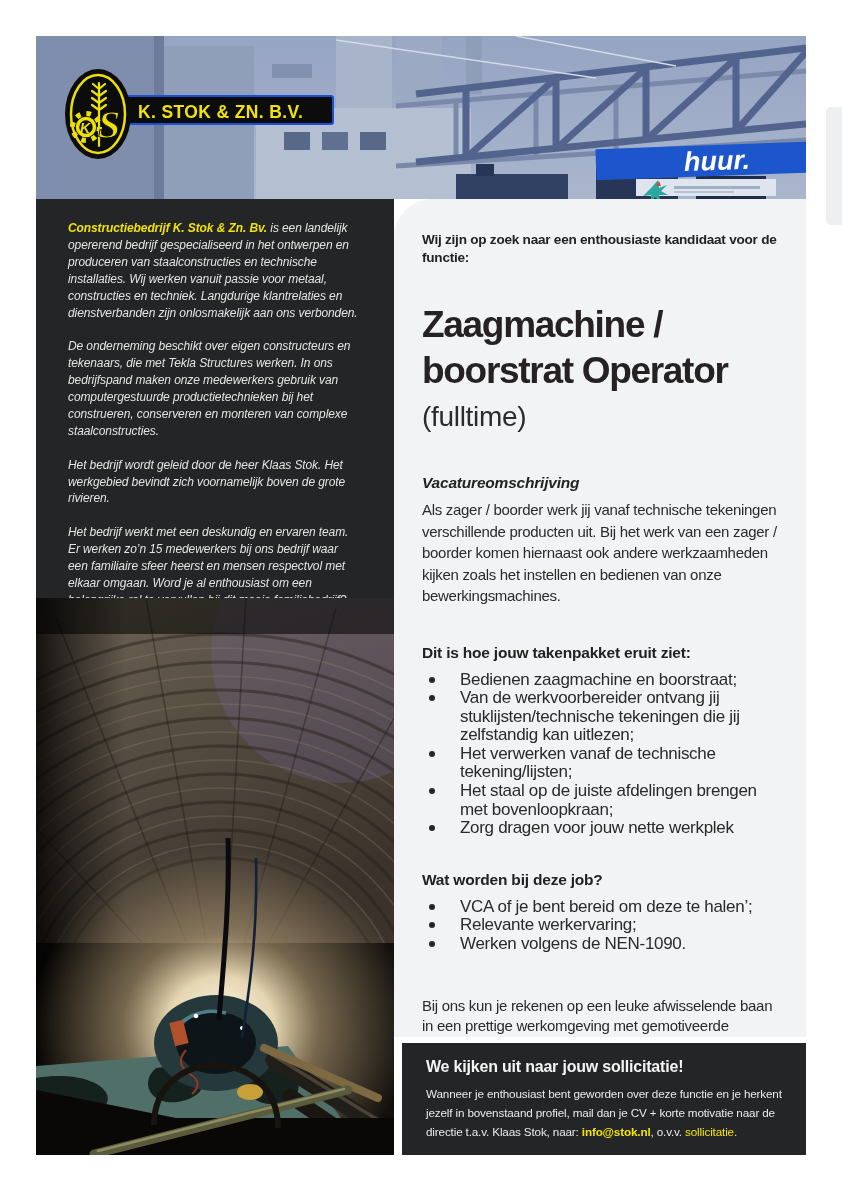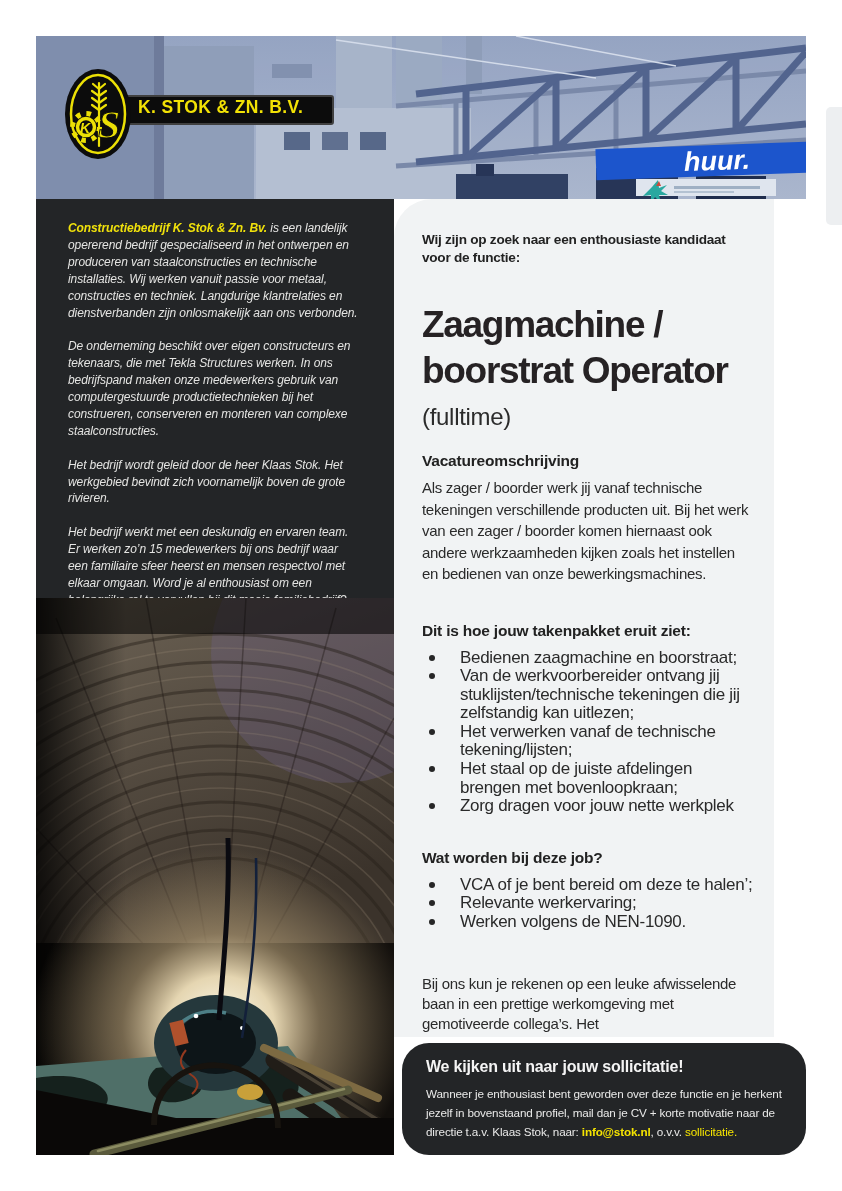--- a/index.html
+++ b/index.html
@@ -7,59 +7,59 @@
   body { font-family:"Liberation Sans", sans-serif; }
   .page { position:relative; width:842px; height:1191px; background:#ffffff; overflow:hidden; }
 
   
   .header-photo { position:absolute; left:36px; top:36px; width:770px; height:163px; overflow:hidden; background:#9aa7c0; }
   .header-photo > svg.scene { position:absolute; left:0; top:0; width:770px; height:163px; }
 
   
   .logo { position:absolute; left:28px; top:32px; width:320px; height:98px; }
   .logo-banner { position:absolute; left:54px; top:27px; width:216px; height:30px; background:#0c0c0c;
-                 border:2px solid #404040; border-radius:3px; display:flex; align-items:flex-start;
+                 border:2px solid #1d4ed8; border-radius:3px; display:flex; align-items:flex-end;
                  padding-left:18px; z-index:1; }
   .logo-banner span { color:#f2e205; font-weight:bold; font-size:18px; letter-spacing:0.4px; white-space:nowrap; transform:scaleX(0.97); transform-origin:left; }
   .logo-emblem { position:absolute; left:0; top:0; width:68px; height:92px; z-index:2; }
 
   
   .side-tab { position:absolute; left:826px; top:107px; width:16px; height:118px; background:#edeff1; border-radius:5px 0 0 5px; }
 
   
   .company-panel { position:absolute; left:36px; top:199px; width:358px; height:399px; background:#232527;
                    padding:21px 34px 0 32px; overflow:hidden; }
   .company-panel p { font-style:italic; font-size:12px; line-height:16.9px; letter-spacing:-0.1px;
                      color:#e4e4e2; margin-bottom:16.9px; }
   .company-panel .lead { color:#f0e10b; font-weight:bold; }
 
   
   .tunnel-photo { position:absolute; left:36px; top:598px; width:358px; height:557px; overflow:hidden; background:#120f0c; }
   .tunnel-photo svg { position:absolute; left:0; top:0; width:358px; height:557px; }
 
   
-  .vacancy-panel { position:absolute; left:394px; top:199px; width:380px; height:838px; background:#f1f3f4;
+  .vacancy-panel { position:absolute; left:394px; top:199px; width:412px; height:838px; background:#f1f3f4;
                    border-top-left-radius:38px; padding:32px 20px 0 28px; overflow:hidden; color:#262626; }
   .intro { font-size:13.6px; font-weight:bold; line-height:17.5px; letter-spacing:-0.25px; max-width:364px; color:#222; }
   .title { margin-top:36px; font-size:37px; font-weight:bold; line-height:46px; letter-spacing:-1.3px; color:#262224; }
   .title span { display:block; }
-  .subtitle { margin-top:8px; font-size:24px; font-weight:normal; line-height:30px; color:#2b2b2b; letter-spacing:-0.3px; }
+  .subtitle { margin-top:8px; font-size:28px; font-weight:normal; line-height:30px; color:#2b2b2b; letter-spacing:-0.3px; }
   h2.section { font-size:15.5px; font-weight:bold; letter-spacing:-0.2px; color:#222; }
-  .mt-desc { margin-top:20px; }
+  .mt-desc { margin-top:42px;font-style:italic; }
   .mt-tasks { margin-top:37px; }
   .mt-req { margin-top:33px; }
   p.body { margin-top:7px; font-size:15px; line-height:21.5px; letter-spacing:-0.3px; color:#2a2a2a; max-width:376px; }
   p.offer { margin-top:42px; line-height:20.3px; }
   ul.dots { margin-top:9px; list-style:none; }
   ul.dots li { position:relative; padding-left:38px; font-size:17px; line-height:18.6px; letter-spacing:-0.3px; color:#2a2a2a; max-width:392px; }
   ul.dots li::before { content:""; position:absolute; left:7px; top:6px; width:6px; height:6px; border-radius:50%; background:#262626; }
 
   
   .apply-panel { position:absolute; left:402px; top:1043px; width:404px; height:112px; background:#232527;
-                 padding:15px 24px 0 24px; overflow:hidden;border-radius:27px; }
+                 padding:15px 24px 0 24px; overflow:hidden; }
   .apply-panel h2 { color:#f4f4f4; font-size:16px; font-weight:bold; letter-spacing:-0.2px; margin-bottom:8px; }
   .apply-panel p { color:#e9e9e8; font-size:11.7px; line-height:19.2px; letter-spacing:-0.15px; max-width:356px; }
   .apply-panel .email { color:#f5e400; font-weight:bold; text-decoration:none; cursor:pointer; }
   .apply-panel .hl { color:#f5e400; }
 </style>
 </head>
 <body>
 
 <div class="page">
 

